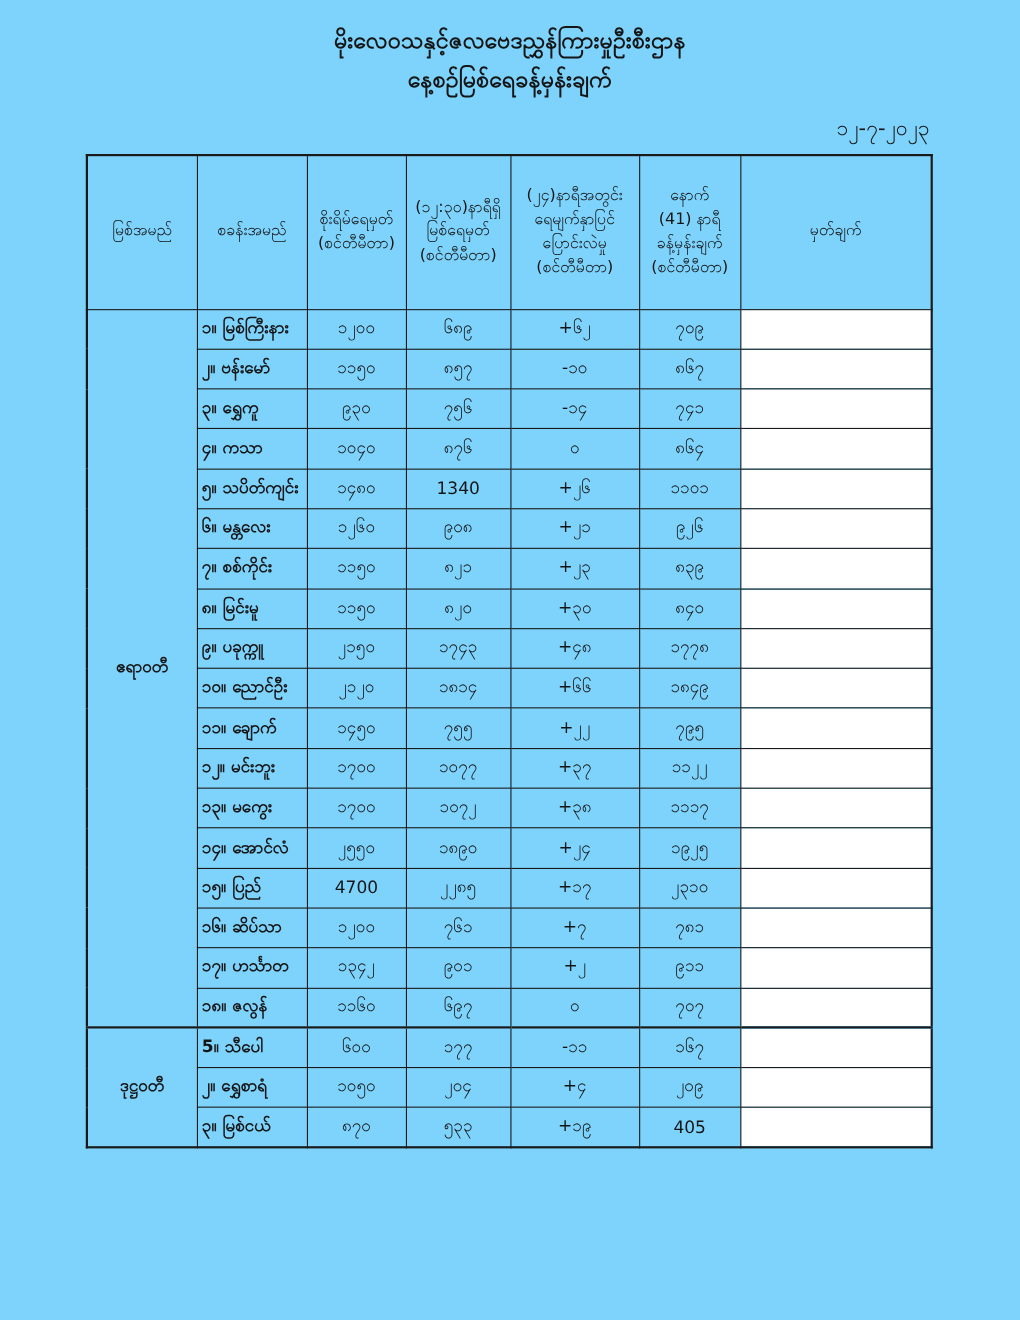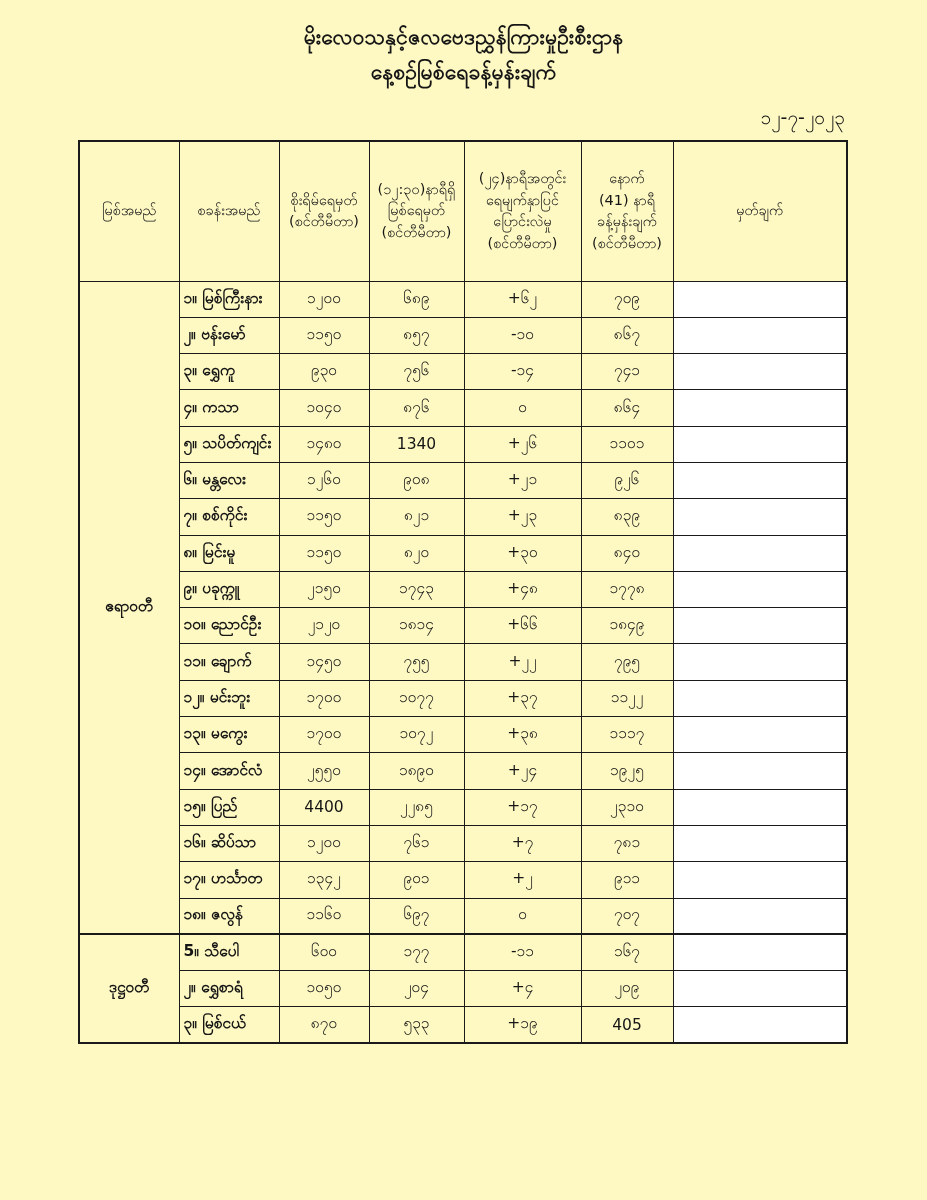--- a/index.html
+++ b/index.html
@@ -6,21 +6,21 @@
     margin: 0;
     padding: 0;
     background: #ffffff;
     font-family: "DejaVu Sans", "Liberation Sans", sans-serif;
     color: #151515;
   }
   .page {
     position: relative;
     width: 927px;
     height: 1200px;
-    background: #fef9c3;
+    background: #7dd3fc;
     overflow: hidden;
   }
   .title-block {
     position: absolute;
     top: 20px;
     left: 0;
     width: 100%;
     text-align: center;
     font-weight: bold;
     font-size: 21px;
@@ -228,21 +228,21 @@
         <tr>
           <td class="station-cell">၁၄။ အောင်လံ</td>
           <td class="num-cell">၂၅၅၀</td>
           <td class="num-cell">၁၈၉၀</td>
           <td class="num-cell">+၂၄</td>
           <td class="num-cell">၁၉၂၅</td>
           <td class="remark-cell"></td>
         </tr>
         <tr>
           <td class="station-cell">၁၅။ ပြည်</td>
-          <td class="num-cell">4400</td>
+          <td class="num-cell">4700</td>
           <td class="num-cell">၂၂၈၅</td>
           <td class="num-cell">+၁၇</td>
           <td class="num-cell">၂၃၁၀</td>
           <td class="remark-cell"></td>
         </tr>
         <tr>
           <td class="station-cell">၁၆။ ဆိပ်သာ</td>
           <td class="num-cell">၁၂၀၀</td>
           <td class="num-cell">၇၆၁</td>
           <td class="num-cell">+၇</td>

